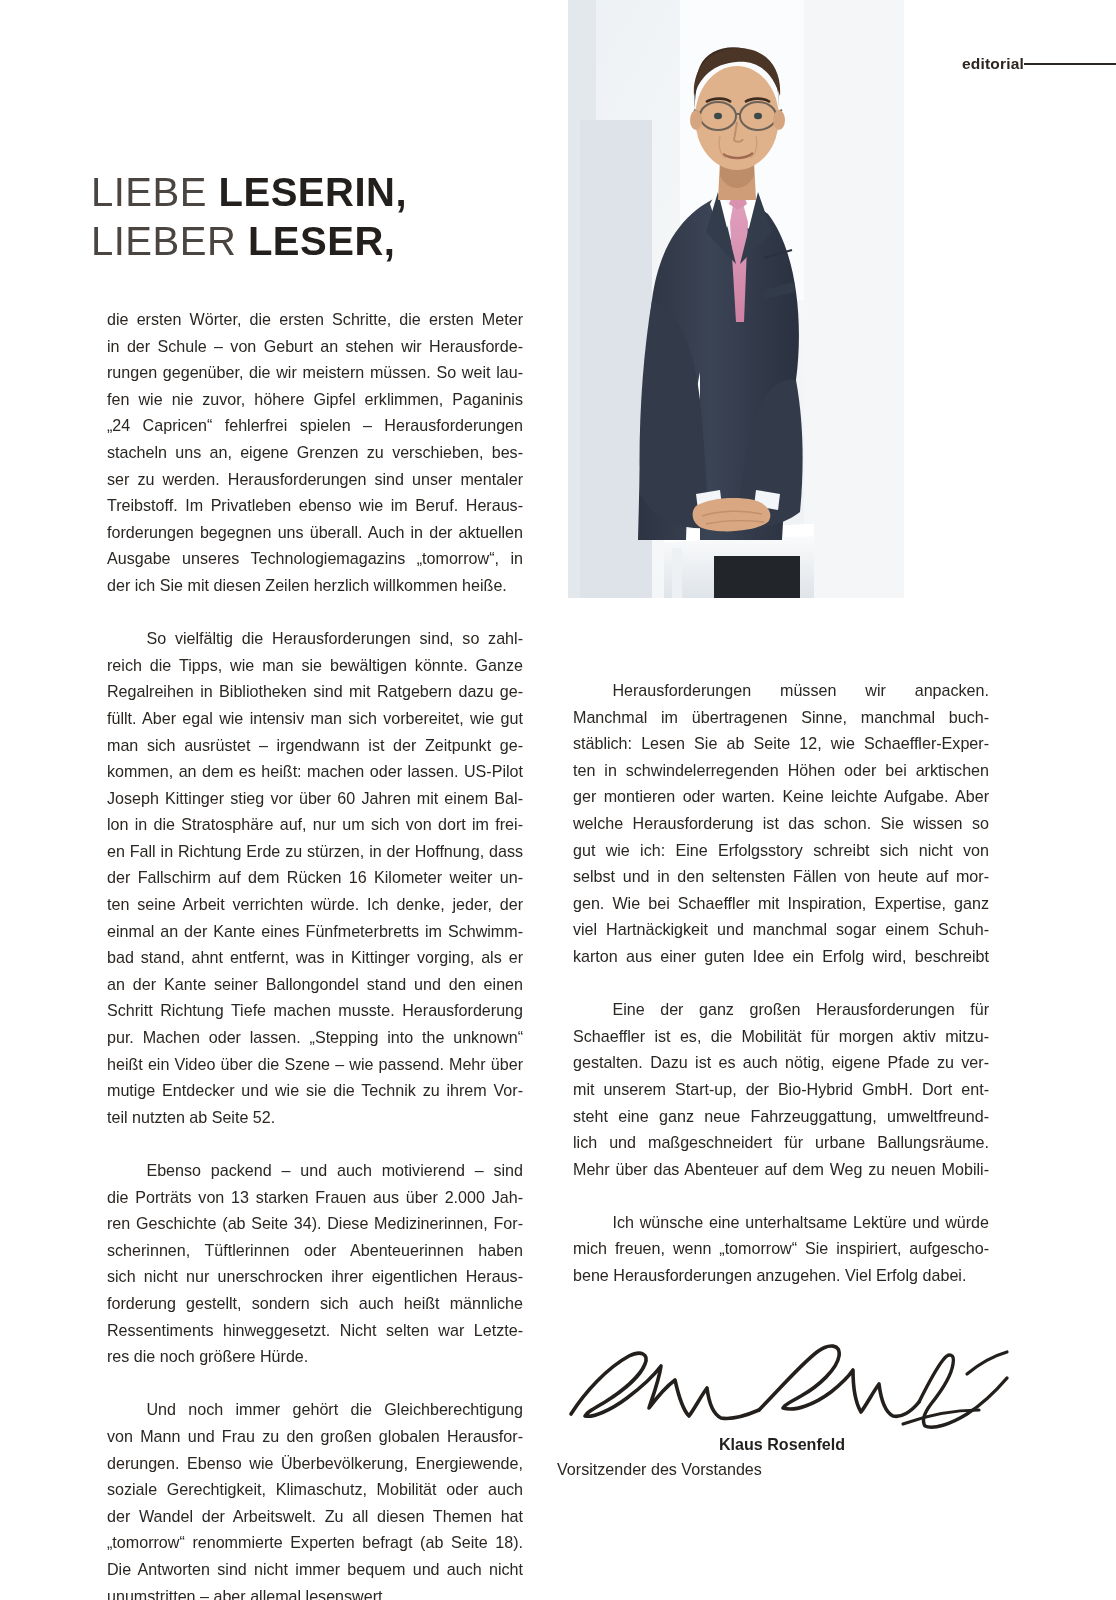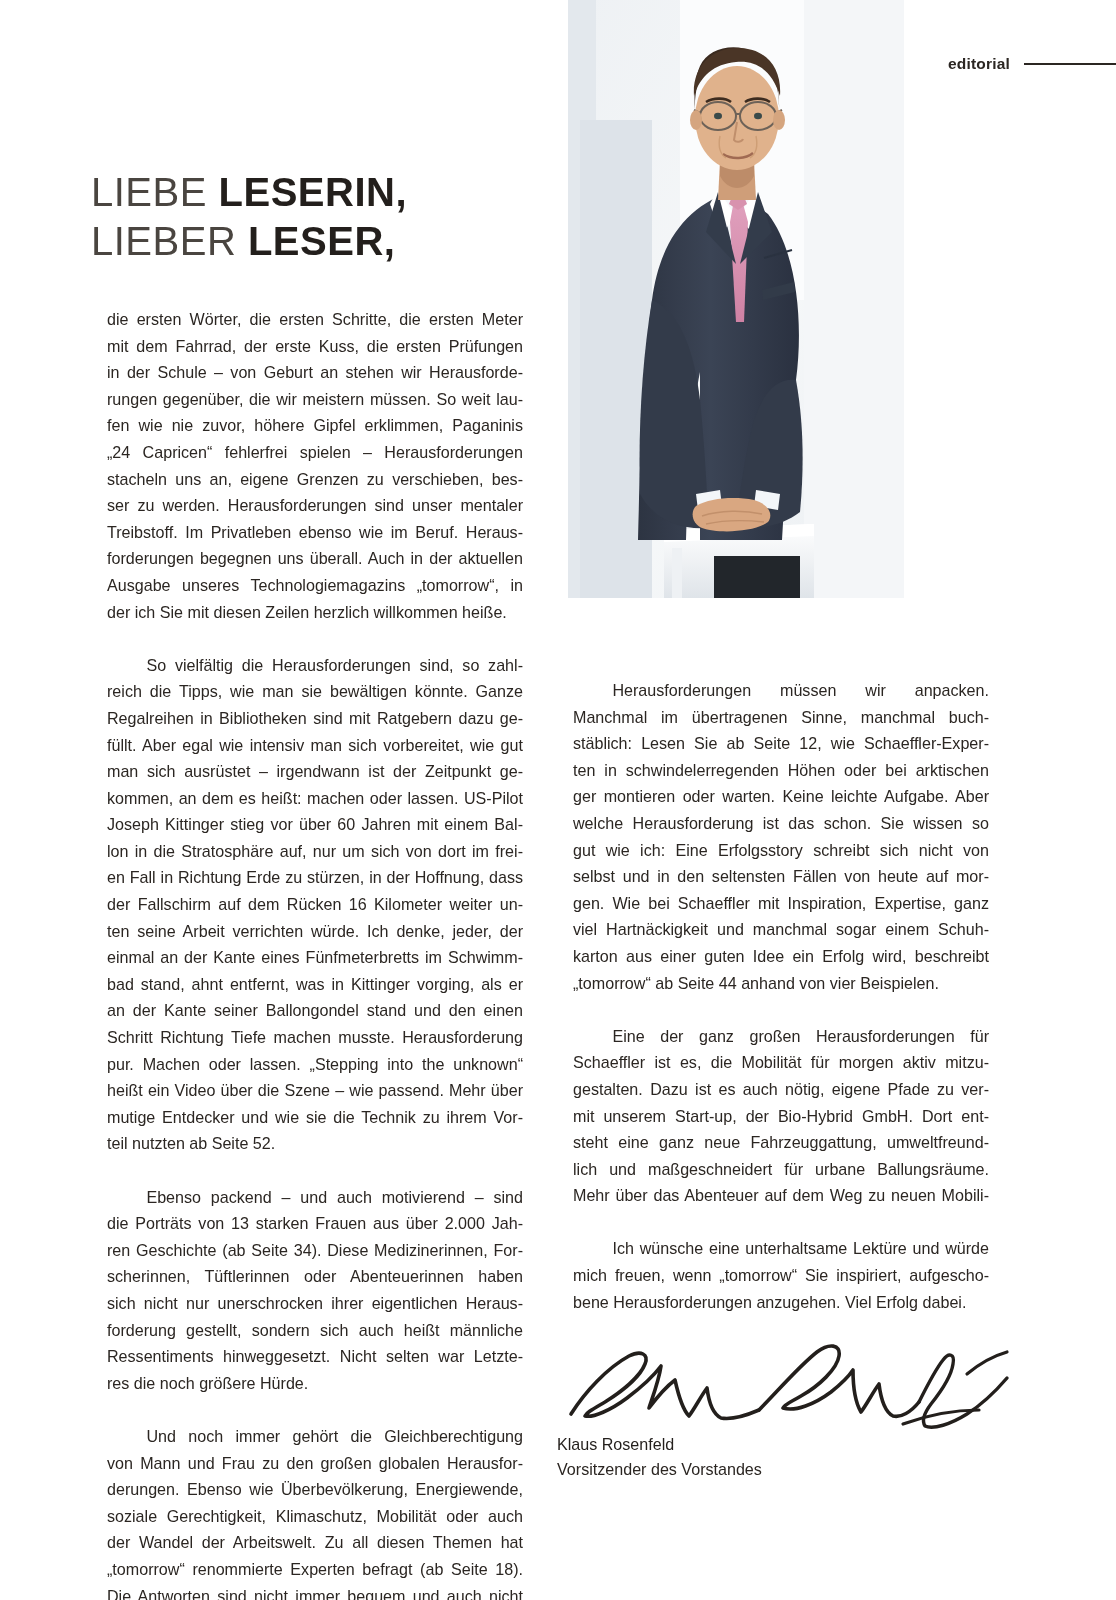--- a/index.html
+++ b/index.html
@@ -19,21 +19,20 @@
     overflow: hidden;
   }
 
   
   .running-head {
     position: absolute;
     top: 55px;
     right: 0;
     display: flex;
     align-items: center;
-    gap: 14px;
   }
   .running-head .label {
     font-size: 15.5px;
     font-weight: 700;
     letter-spacing: 0.2px;
     color: #2b2622;
   }
   .running-head .rule {
     width: 92px;
     height: 1.6px;
@@ -127,22 +126,23 @@
 
   .signoff {
     position: absolute;
     left: 557px;
     top: 1432px;
     width: 450px;
     font-size: 16.1px;
     line-height: 25px;
   }
   .signoff .name {
-    font-weight: 400;
+    font-weight: 700;
     color: #231f1c;
+    text-align: center;
   }
   .signoff .role {
     font-weight: 400;
     color: #2b2622;
   }
 </style>
 </head>
 <body>
 
 <div id="page">
@@ -257,21 +257,20 @@
     </div>
     <div class="line">
       <span class="light">LIEBER</span>
       <span class="bold">LESER,</span>
     </div>
   </div>
 
   <div class="col col-left" id="col-left">
       <p class="para">
         <span class="ln">die ersten Wörter, die ersten Schritte, die ersten Meter</span>
-        <span class="ln">mit dem Fahrrad, der erste Kuss, die ersten Prüfungen</span>
         <span class="ln">in der Schule – von Geburt an stehen wir Herausforde-</span>
         <span class="ln">rungen gegenüber, die wir meistern müssen. So weit lau-</span>
         <span class="ln">fen wie nie zuvor, höhere Gipfel erklimmen, Paganinis</span>
         <span class="ln">„24 Capricen“ fehlerfrei spielen – Herausforderungen</span>
         <span class="ln">stacheln uns an, eigene Grenzen zu verschieben, bes-</span>
         <span class="ln">ser zu werden. Herausforderungen sind unser mentaler</span>
         <span class="ln">Treibstoff. Im Privatleben ebenso wie im Beruf. Heraus-</span>
         <span class="ln">forderungen begegnen uns überall. Auch in der aktuellen</span>
         <span class="ln">Ausgabe unseres Technologiemagazins „tomorrow“, in</span>
         <span class="ln last">der ich Sie mit diesen Zeilen herzlich willkommen heiße.</span>
@@ -325,21 +324,20 @@
         <span class="ln">Manchmal im übertragenen Sinne, manchmal buch-</span>
         <span class="ln">stäblich: Lesen Sie ab Seite 12, wie Schaeffler-Exper-</span>
         <span class="ln">ten in schwindelerregenden Höhen oder bei arktischen</span>
         <span class="ln">ger montieren oder warten. Keine leichte Aufgabe. Aber</span>
         <span class="ln">welche Herausforderung ist das schon. Sie wissen so</span>
         <span class="ln">gut wie ich: Eine Erfolgsstory schreibt sich nicht von</span>
         <span class="ln">selbst und in den seltensten Fällen von heute auf mor-</span>
         <span class="ln">gen. Wie bei Schaeffler mit Inspiration, Expertise, ganz</span>
         <span class="ln">viel Hartnäckigkeit und manchmal sogar einem Schuh-</span>
         <span class="ln">karton aus einer guten Idee ein Erfolg wird, beschreibt</span>
-        <span class="ln last">„tomorrow“ ab Seite 44 anhand von vier Beispielen.</span>
       </p>
       <p class="para">
         <span class="ln first">Eine der ganz großen Herausforderungen für</span>
         <span class="ln">Schaeffler ist es, die Mobilität für morgen aktiv mitzu-</span>
         <span class="ln">gestalten. Dazu ist es auch nötig, eigene Pfade zu ver-</span>
         <span class="ln">mit unserem Start-up, der Bio-Hybrid GmbH. Dort ent-</span>
         <span class="ln">steht eine ganz neue Fahrzeuggattung, umweltfreund-</span>
         <span class="ln">lich und maßgeschneidert für urbane Ballungsräume.</span>
         <span class="ln">Mehr über das Abenteuer auf dem Weg zu neuen Mobili-</span>
       </p>

